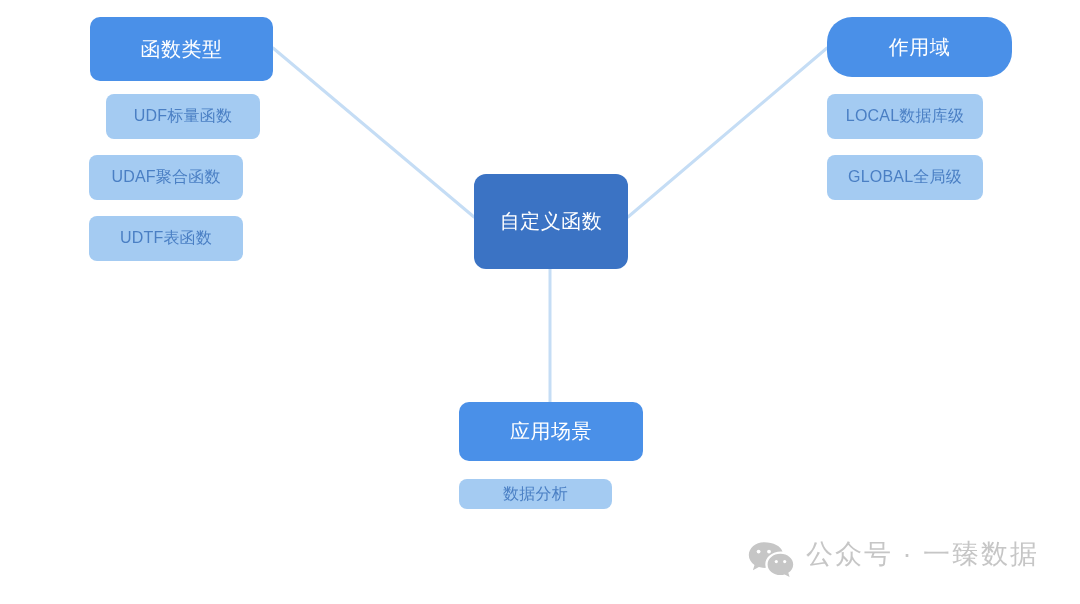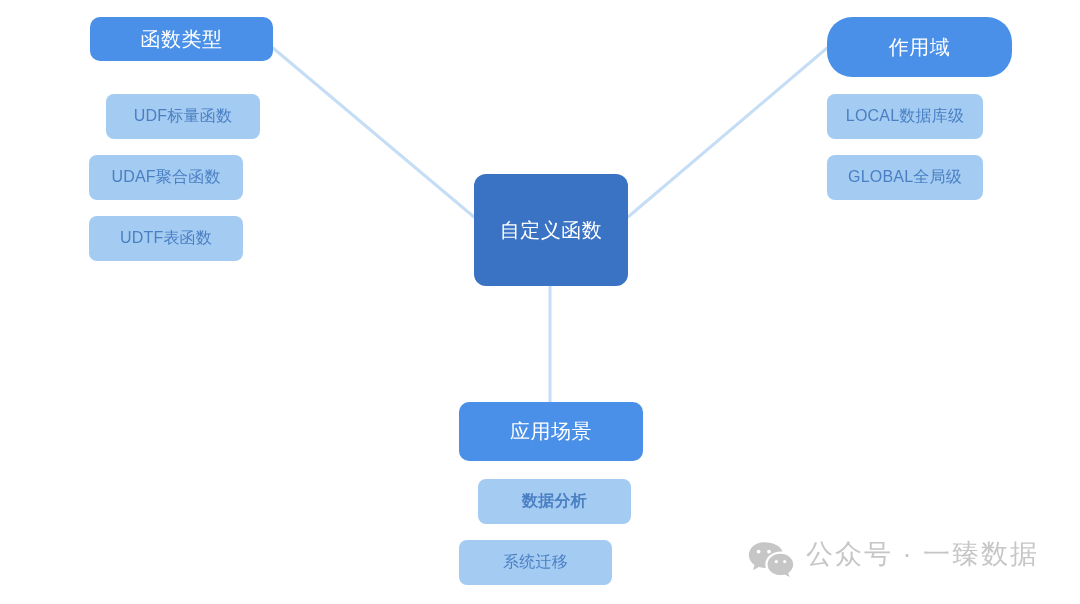--- a/index.html
+++ b/index.html
@@ -91,41 +91,40 @@
 <body>
 
 <div id="canvas">
 
   <svg id="connectors" viewBox="0 0 1080 604" width="1080" height="604" aria-hidden="true">
     <line x1="474" y1="217" x2="273" y2="48" stroke="#C5DDF5" stroke-width="3" stroke-linecap="round"></line>
     <line x1="628" y1="217" x2="827" y2="48" stroke="#C5DDF5" stroke-width="3" stroke-linecap="round"></line>
     <line x1="550" y1="261" x2="550" y2="403" stroke="#C5DDF5" stroke-width="3" stroke-linecap="round"></line>
   </svg>
 
-  <div class="node central" style="left:474px; top:174px; width:154px; height:112px;">自定义函数</div>
+  <div class="node central" style="left:474px; top:174px; width:154px; height:95px;">自定义函数</div>
 
-  <div class="node branch" style="left:90px; top:17px; width:183px; height:44px;">函数类型</div>
+  <div class="node branch" style="left:90px; top:17px; width:183px; height:64px;">函数类型</div>
 
   <div class="node leaf" style="left:106px; top:94px; width:154px; height:45px;">UDF标量函数</div>
 
   <div class="node leaf" style="left:89px; top:155px; width:154px; height:45px;">UDAF聚合函数</div>
 
   <div class="node leaf" style="left:89px; top:216px; width:154px; height:45px;">UDTF表函数</div>
 
   <div class="node branch" style="left:827px; top:17px; width:185px; height:60px;border-radius:25px;">作用域</div>
 
   <div class="node leaf" style="left:827px; top:94px; width:156px; height:45px;text-align:right;">LOCAL数据库级</div>
 
   <div class="node leaf" style="left:827px; top:155px; width:156px; height:45px;">GLOBAL全局级</div>
 
   <div class="node branch" style="left:459px; top:402px; width:184px; height:59px;">应用场景</div>
 
-  <div class="node leaf" style="left:478px; top:479px; width:153px; height:45px;font-weight:bold;">数据分析</div>
+  <div class="node leaf" style="left:459px; top:479px; width:153px; height:30px;">数据分析</div>
 
-  <div class="node leaf" style="left:459px; top:540px; width:153px; height:45px;">系统迁移</div>
 
   <div id="watermark">
     <svg class="wm-icon" viewBox="0 0 46 38" aria-hidden="true">
 
       <path fill="#C6C6C6" d="M16.2 1.2C7.6 1.2 0.8 7.0 0.8 14.1c0 4.0 2.2 7.6 5.7 9.9L4.9 29.2l6.0-3.1c1.7 0.5 3.5 0.8 5.3 0.8 0.6 0 1.1 0 1.7-0.1-0.4-1.1-0.6-2.3-0.6-3.5 0-7.0 7.0-12.7 15.6-12.7 0.5 0 1.1 0 1.6 0.1C33.1 5.2 25.4 1.2 16.2 1.2z"></path>
       <circle cx="10.6" cy="10.6" r="1.9" fill="#FFFFFF"></circle>
       <circle cx="21.0" cy="10.6" r="1.9" fill="#FFFFFF"></circle>
 
       <path fill="#C6C6C6" d="M45.2 23.4c0-5.9-5.7-10.7-12.8-10.7s-12.8 4.8-12.8 10.7c0 5.9 5.7 10.7 12.8 10.7 1.5 0 2.9-0.2 4.3-0.6l4.9 2.6-1.3-4.3c3.0-2.0 4.9-5.0 4.9-8.4z"></path>
       <circle cx="28.3" cy="20.6" r="1.6" fill="#FFFFFF"></circle>

